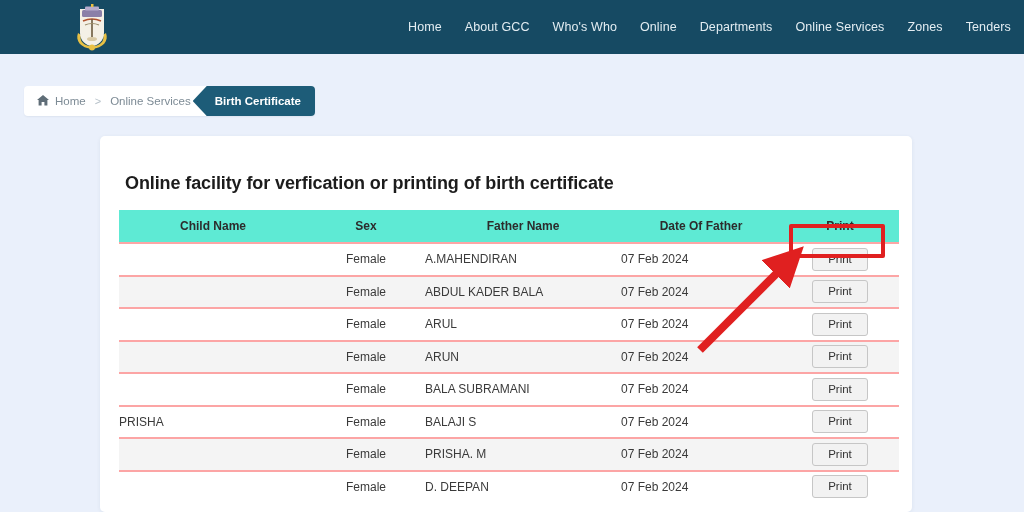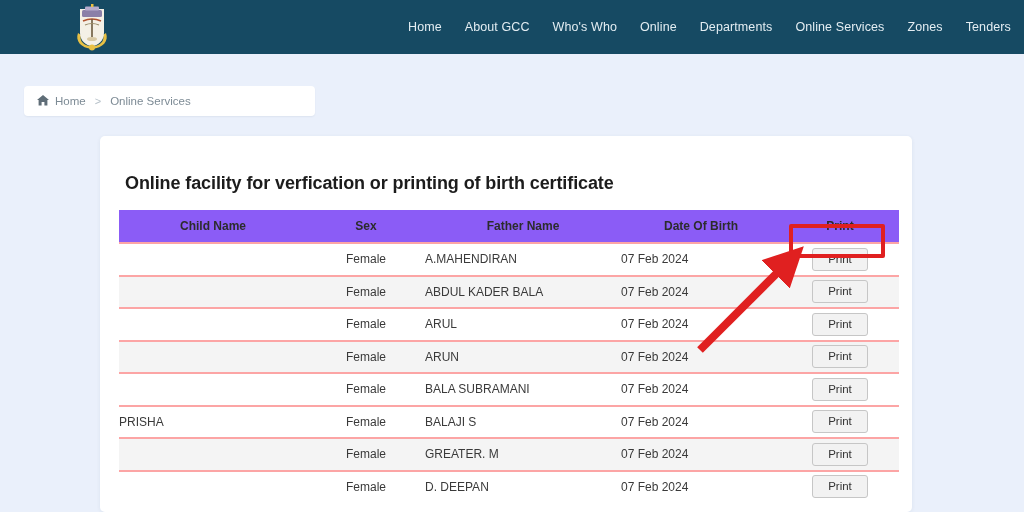--- a/index.html
+++ b/index.html
@@ -127,21 +127,21 @@
   }
 
   
   table.bc {
     margin: 16px 0 0 19px;
     width: 780px;
     border-collapse: collapse;
     table-layout: fixed;
   }
   table.bc thead th {
-    background: #8b5cf6;
+    background: #5eead4;
     font-size: 12px;
     font-weight: bold;
     color: #2c2c2c;
     padding: 9px 0;
     text-align: center;
     border: none;
   }
   table.bc tbody td {
     font-size: 12px;
     color: #3a3a3a;
@@ -237,40 +237,41 @@
   <div class="crumb-left">
     <span class="home-ico">
       <svg width="12" height="11" viewBox="0 0 12 11" xmlns="http://www.w3.org/2000/svg">
         <path d="M6 0 L12 5 L10.4 5 L10.4 10.6 L7.4 10.6 L7.4 7 L4.6 7 L4.6 10.6 L1.6 10.6 L1.6 5 L0 5 Z" fill="#5f6d77"></path>
       </svg>
     </span>
     <a href="#" class="crumb-link">Home</a>
     <span class="crumb-sep">&gt;</span>
     <a href="#" class="crumb-link">Online Services</a>
   </div>
+  <div class="crumb-active">Birth Certificate</div>
 </div>
 
 <div class="card">
 
   <div class="card-title">Online facility for verfication or printing of birth certificate</div>
 
   <table class="bc">
     <colgroup>
       <col class="col-child">
         <col class="col-sex">
         <col class="col-father">
         <col class="col-dob">
         <col class="col-print">
     </colgroup>
     <thead>
       <tr>
         <th>Child Name</th>
         <th>Sex</th>
         <th>Father Name</th>
-        <th>Date Of Birth</th>
+        <th>Date Of Father</th>
         <th>Print</th>
       </tr>
     </thead>
     <tbody id="tbody">
         <tr>
           <td class="child"></td>
           <td class="sex">Female</td>
           <td class="father">A.MAHENDIRAN</td>
           <td class="dob">07 Feb 2024</td>
           <td class="print"><button class="printbtn">Print</button></td>
@@ -306,21 +307,21 @@
         <tr>
           <td class="child">PRISHA</td>
           <td class="sex">Female</td>
           <td class="father">BALAJI S</td>
           <td class="dob">07 Feb 2024</td>
           <td class="print"><button class="printbtn">Print</button></td>
         </tr>
         <tr class="alt">
           <td class="child"></td>
           <td class="sex">Female</td>
-          <td class="father">GREATER. M</td>
+          <td class="father">PRISHA. M</td>
           <td class="dob">07 Feb 2024</td>
           <td class="print"><button class="printbtn">Print</button></td>
         </tr>
         <tr>
           <td class="child"></td>
           <td class="sex">Female</td>
           <td class="father">D. DEEPAN</td>
           <td class="dob">07 Feb 2024</td>
           <td class="print"><button class="printbtn">Print</button></td>
         </tr>

